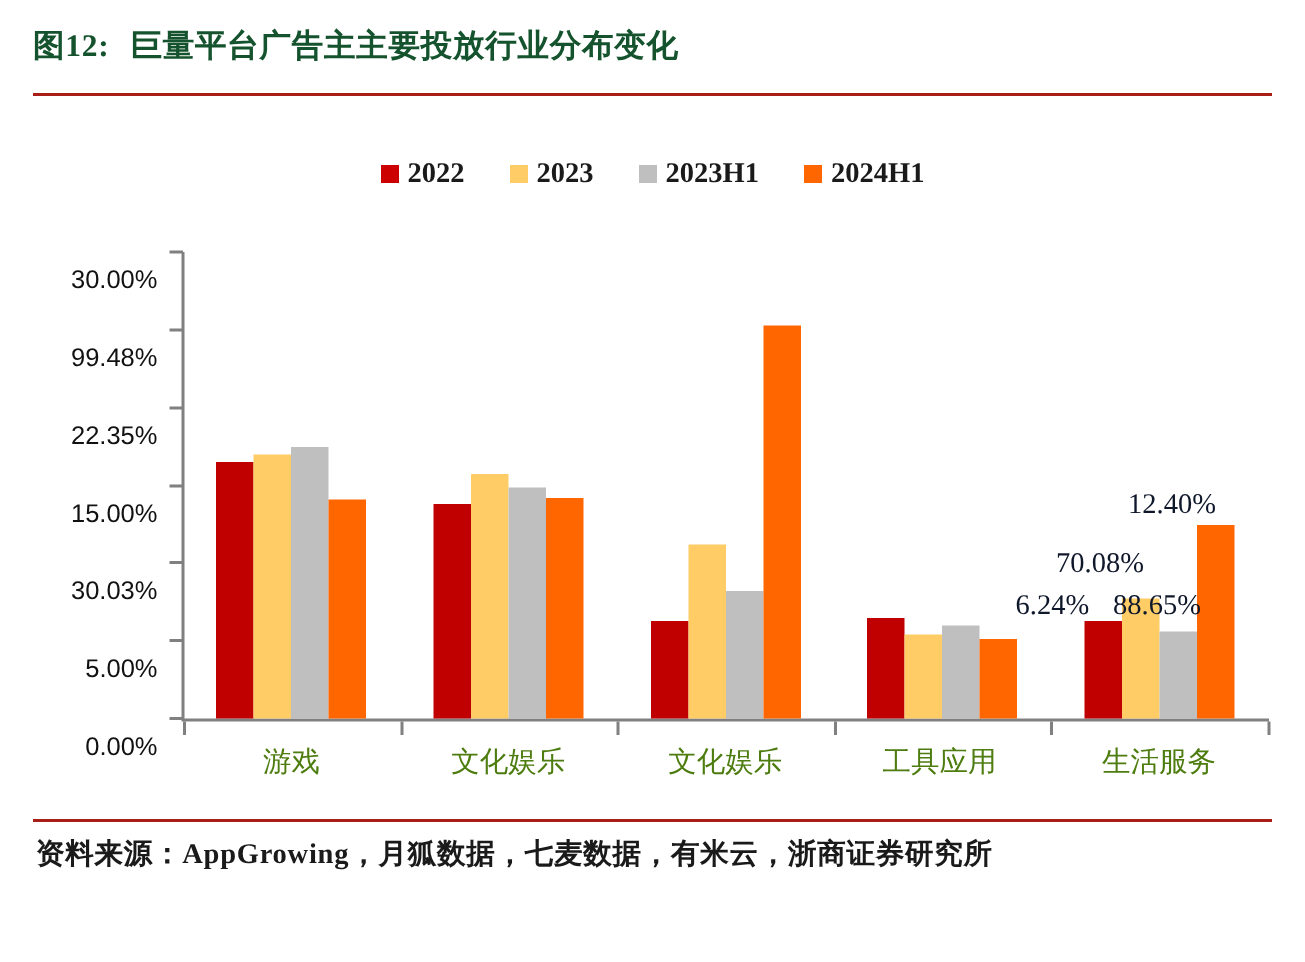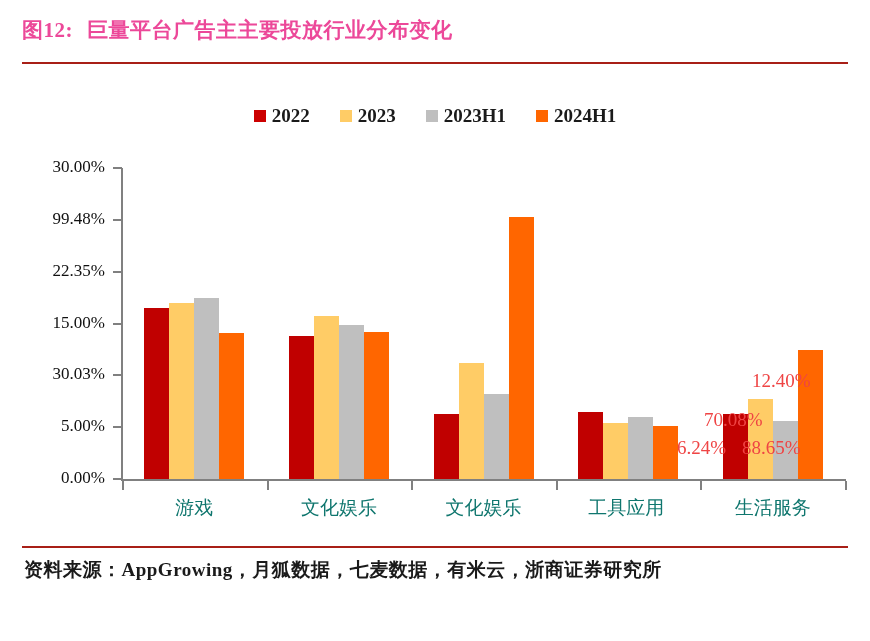--- a/index.html
+++ b/index.html
@@ -20,21 +20,21 @@
   .fig-title-wrap {
     position: absolute;
     left: 22px;
     top: 16px;
     width: 826px;
   }
   .fig-title {
     font-family: "Liberation Serif", "DejaVu Serif", serif;
     font-weight: bold;
     font-size: 21px;
-    color: #ec4899;
+    color: #14532d;
     letter-spacing: 0.5px;
     white-space: nowrap;
   }
   .fig-title .fig-num { margin-right: 14px; }
   .title-rule {
     position: absolute;
     left: 22px;
     top: 62px;
     width: 826px;
     height: 2px;
@@ -105,60 +105,60 @@
   .ytick {
     position: absolute;
     left: 113px;
     width: 9px;
     height: 2px;
     background: #808080;
   }
   .ytick-label {
     position: absolute;
     right: 878px; 
-    font-family: Liberation Serif, serif;
+    font-family: Liberation Sans, sans-serif;
     font-size: 17px;
     color: #111;
     white-space: nowrap;
     text-align: right;
     width: 100px;
+    margin-top: 20px;
   }
   .xtick {
     position: absolute;
     top: 331px;
     width: 2px;
     height: 9px;
     background: #808080;
   }
   .cat-label {
     position: absolute;
     top: 345px;
     font-family: "Liberation Serif", "DejaVu Serif", serif;
     font-size: 19px;
-    color: #0f766e;
+    color: #4d7c0f;
     text-align: center;
     white-space: nowrap;
   }
 
   .bar {
     position: absolute;
     bottom: 0;
   }
   .bar-group {
     position: absolute;
     bottom: 0;
     height: 311px;
   }
   .data-label {
     position: absolute;
     font-family: "Liberation Serif", "DejaVu Serif", serif;
     font-size: 19px;
-    color: #ef4444;
-    white-space: nowrap;
-    margin-top: 44px;
+    color: #0f172a;
+    white-space: nowrap;
   }
 
   
   .footer-rule {
     position: absolute;
     left: 22px;
     top: 546px;
     width: 826px;
     height: 2px;
     background: #a81f17;

